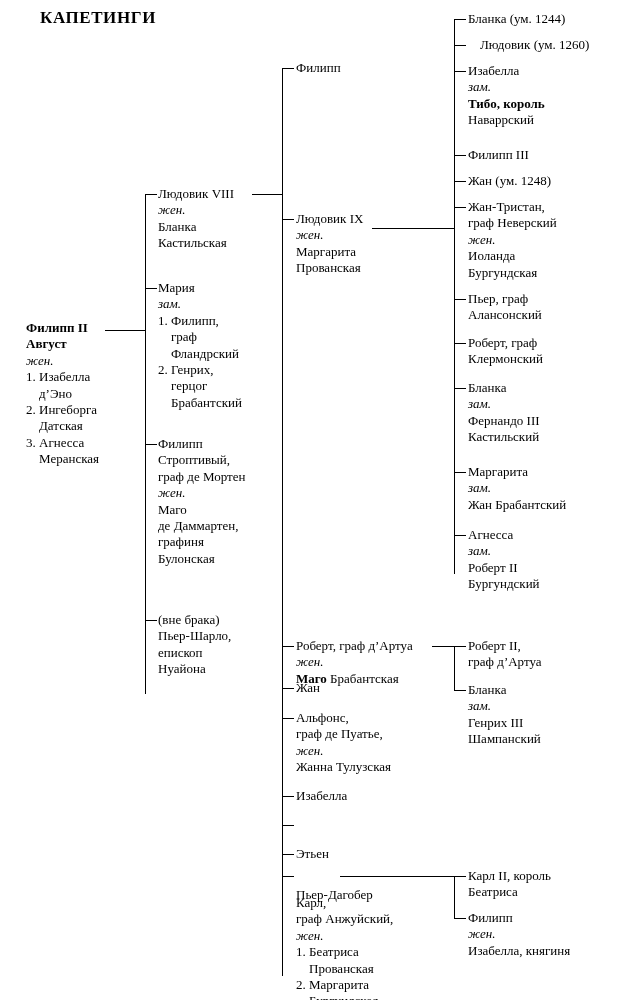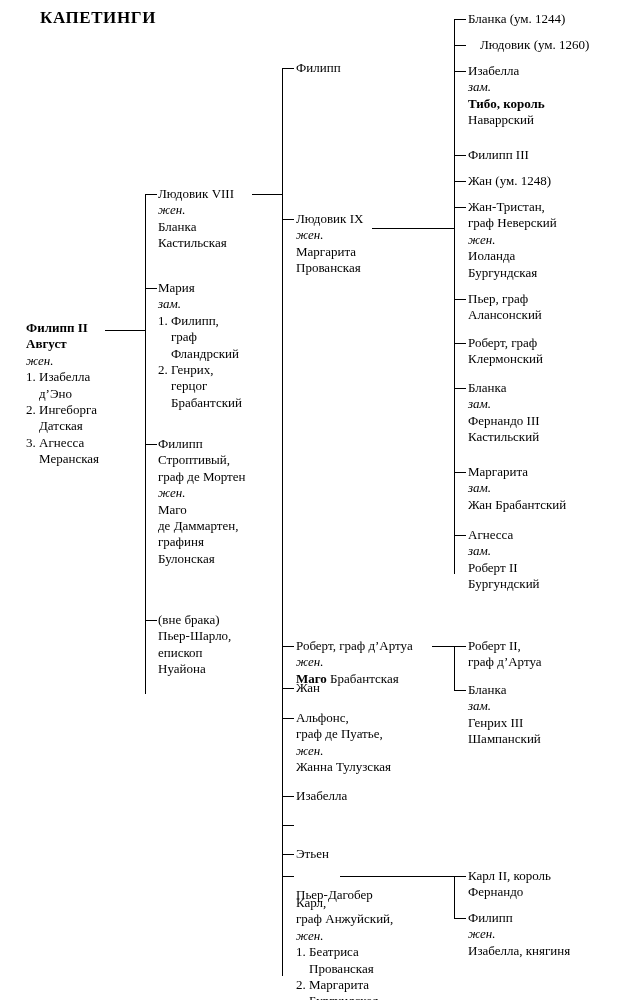--- a/index.html
+++ b/index.html
@@ -268,21 +268,21 @@
     <span class="ln">Генрих III</span>
     <span class="ln">Шампанский</span>
   </div>
 
   <div class="hline" style="left:340px; top:876px; width:114px;"></div>
   <div class="vline" style="left:454px; top:876px; height:42px;"></div>
 
   <div class="hline" style="left:454px; top:876px; width:12px;"></div>
   <div class="node" style="left:468px; top:868px; width:150px;">
     <span class="ln">Карл II, король</span>
-    <span class="ln">Фернандо</span>
+    <span class="ln">Беатриса</span>
   </div>
 
   <div class="hline" style="left:454px; top:918px; width:12px;"></div>
   <div class="node" style="left:468px; top:910px; width:152px;">
     <span class="ln">Филипп</span>
     <span class="ln i">жен.</span>
     <span class="ln">Изабелла, княгиня</span>
   </div>
 
 </div>

